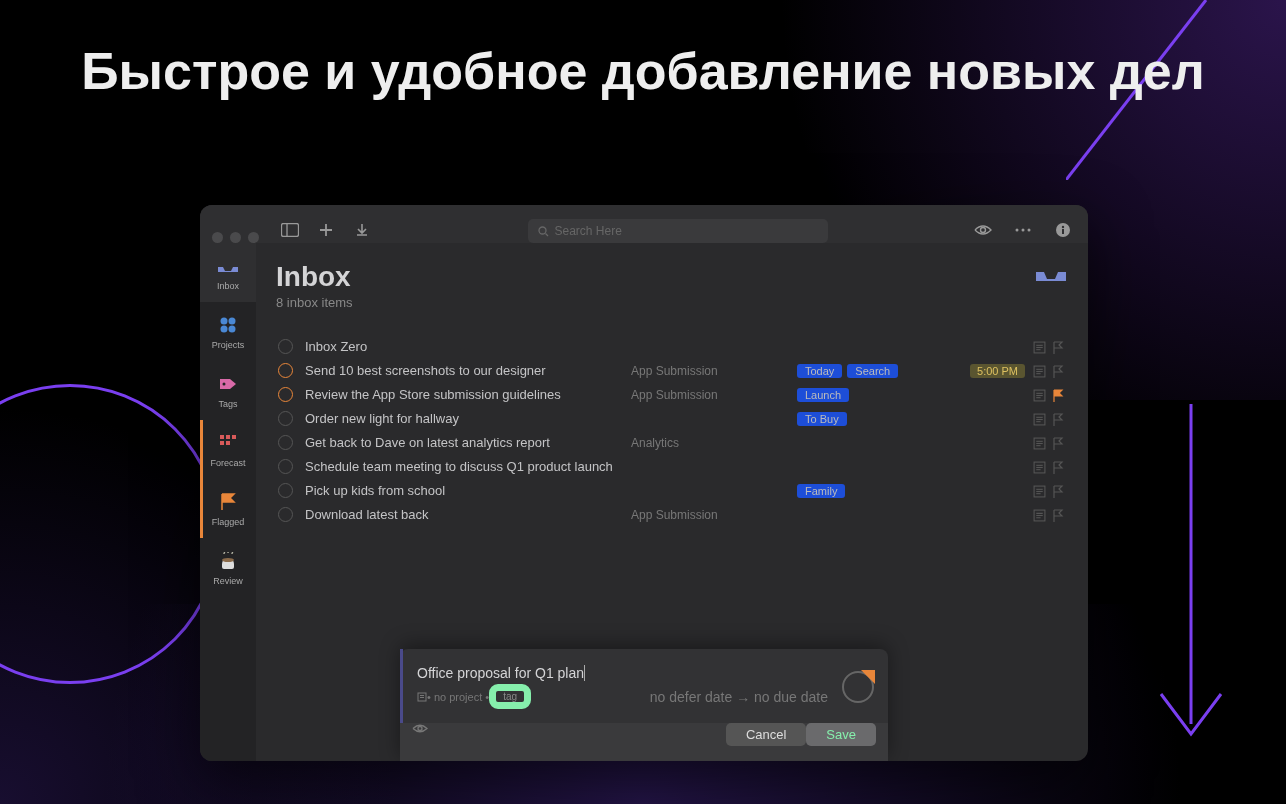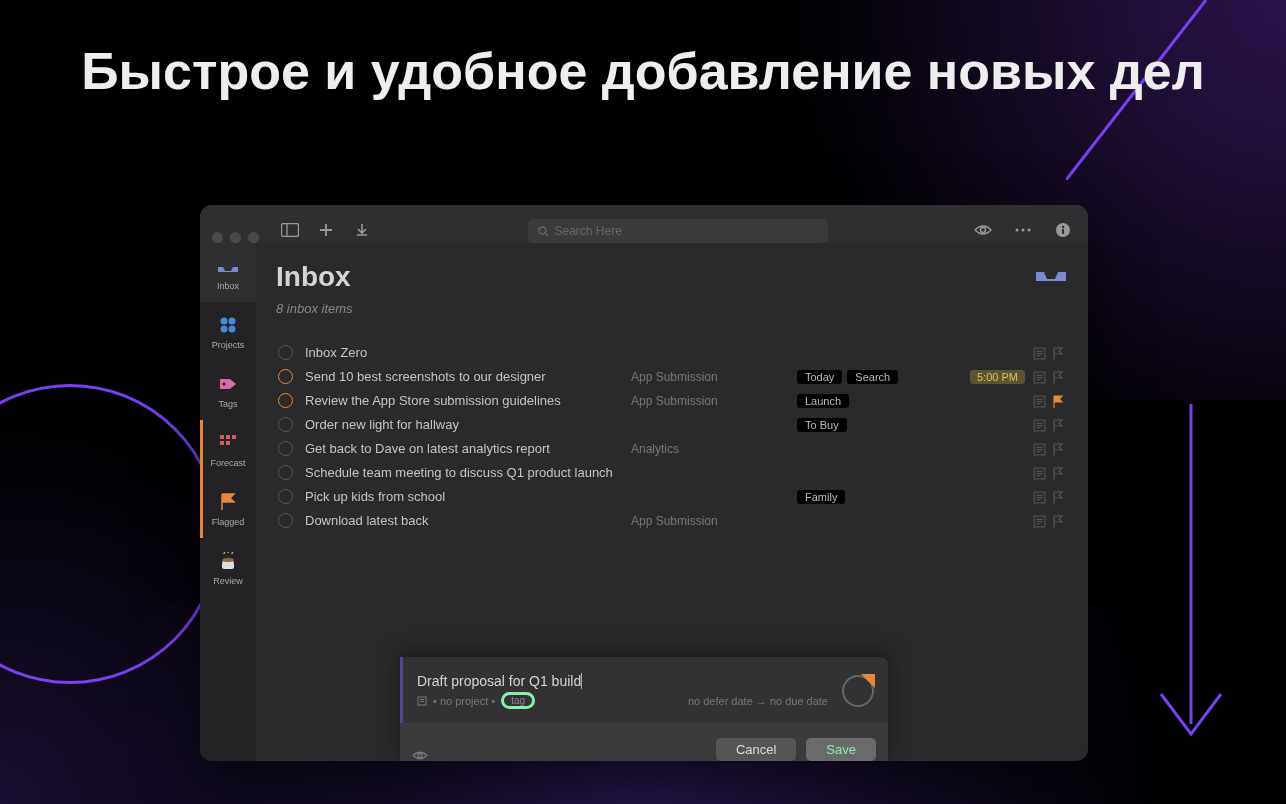--- a/index.html
+++ b/index.html
@@ -35,50 +35,50 @@
 .sidebar{position:absolute;left:0;top:38px;bottom:0;width:56px;background:#232325;display:flex;flex-direction:column}
 .sidebar-item{height:59px;display:flex;flex-direction:column;align-items:center;justify-content:center;gap:4px;cursor:pointer;color:#aaa;font-size:9px;position:relative}
 .sidebar-item.active{background:#2f2f31}
 .sidebar-item.indicator::before{content:"";position:absolute;left:0;top:0;bottom:0;width:3px;background:#e8863a}
 .sb-icon{width:22px;height:22px;display:flex;align-items:center;justify-content:center}
 
 
 .main{position:absolute;left:56px;top:38px;right:0;bottom:0;padding:18px 20px}
 .header-row{display:flex;align-items:flex-start;justify-content:space-between}
 .inbox-title{color:#d4d4d6;font-size:28px;font-weight:700}
-.inbox-subtitle{color:#888;font-size:13px;font-style:italic;margin-top:8px}
+.inbox-subtitle{color:#888;font-size:13px;margin-top:2px}
 .inbox-big-icon{width:34px;height:22px;display:flex;align-items:center;justify-content:center}
 
 .task-list{margin-top:20px}
 .task-row{display:flex;align-items:flex-end;height:24px;padding:0 2px;font-size:13px}
 .task-check{width:15px;height:15px;border:1.5px solid #555;border-radius:50%;margin-right:12px;flex-shrink:0}
 .task-check.orange{border-color:#e8863a}
 .task-title{color:#c4c4c6;flex:0 0 326px}
 .task-project{color:#777;font-size:12px;flex:0 0 166px}
 .task-tags{flex:0 0 162px;display:flex;gap:5px}
-.task-tag{background:#000000;color:#bbb;font-size:11px;padding:1px 8px;border-radius:3px}
+.task-tag{background:#1d4ed8;color:#bbb;font-size:11px;padding:1px 8px;border-radius:3px}
 .task-time{flex:0 0 66px;text-align:right}
 .task-time span{background:#5a5530;color:#ddc060;font-size:11px;padding:1px 7px;border-radius:3px}
 .task-icons{display:flex;gap:6px;margin-left:8px;align-items:center}
 .task-icon{width:13px;height:13px;color:#555}
 .task-flag-active{color:#e8863a}
 
 
 .quick-entry{position:absolute;left:200px;bottom:0;width:488px;background:#323234;border-radius:8px 8px 0 0;box-shadow:0 -4px 20px rgba(0,0,0,0.4)}
 .qe-body{padding:16px 14px 14px;display:flex;gap:14px;align-items:center;border-left:3px solid #4a4a8a}
 .qe-left{flex:1}
 .qe-title{color:#d4d4d6;font-size:14px}
 .qe-cursor{border-right:1px solid #aaa;animation:blink 1s infinite}
 @keyframes blink{50%{border-color:transparent}}
-.qe-meta{color:#777;font-size:11px;margin-top:3px;display:flex;align-items:center;gap:6px}
-.qe-tag-chip{border:3px solid #86efac;border-radius:9px;padding:0 7px;font-size:10px;color:#888}
-.qe-dates{color:#777;font-size:11px;margin-left:auto}
+.qe-meta{color:#777;font-size:11px;margin-top:3px;display:flex;align-items:center;gap:0}
+.qe-tag-chip{border:7px solid #86efac;border-radius:9px;padding:0 7px;font-size:10px;color:#888}
+.qe-dates{color:#777;font-size:14px;margin-left:auto}
 .qe-circle{width:32px;height:32px;border:2.5px solid #666;border-radius:50%;position:relative}
 .qe-circle::after{content:"";position:absolute;top:-3px;right:-3px;width:14px;height:14px;background:#e8863a;clip-path:polygon(0 0,100% 0,100% 100%)}
-.qe-footer{height:38px;background:#3a3a3c;display:flex;align-items:flex-end;padding:0 12px;gap:10px}
+.qe-footer{height:38px;background:#3a3a3c;display:flex;align-items:flex-start;padding:0 12px;}
 .qe-eye{color:#777;font-size:14px}
 .qe-footer-spacer{flex:1}
 .qe-btn{padding:4px 20px;border-radius:5px;font-size:13px;cursor:pointer;border:none}
 .qe-btn-cancel{background:#555;color:#ddd}
 .qe-btn-save{background:#6a6a6c;color:#86efac}
 
 svg{display:block}
 </style>
 </head>
 <body>
@@ -401,21 +401,21 @@
               </svg>
             </span>
           </div>
         </div>
       </div>
   </div>
 
   <div class="quick-entry">
     <div class="qe-body">
       <div class="qe-left">
-        <div class="qe-title"><span>Draft proposal for Q1 build</span><span class="qe-cursor"></span></div>
+        <div class="qe-title"><span>Office proposal for Q1 plan</span><span class="qe-cursor"></span></div>
         <div class="qe-meta">
           <svg width="10" height="10" viewBox="0 0 10 10">
               <rect x="1" y="1" width="8" height="8" fill="none" stroke="#777"></rect>
               <line x1="3" y1="3.5" x2="7" y2="3.5" stroke="#777"></line>
               <line x1="3" y1="5.5" x2="7" y2="5.5" stroke="#777"></line>
             </svg>
           <span>• no project •</span>
           <span class="qe-tag-chip">tag</span>
           <span class="qe-dates">no defer date → no due date</span>
         </div>

